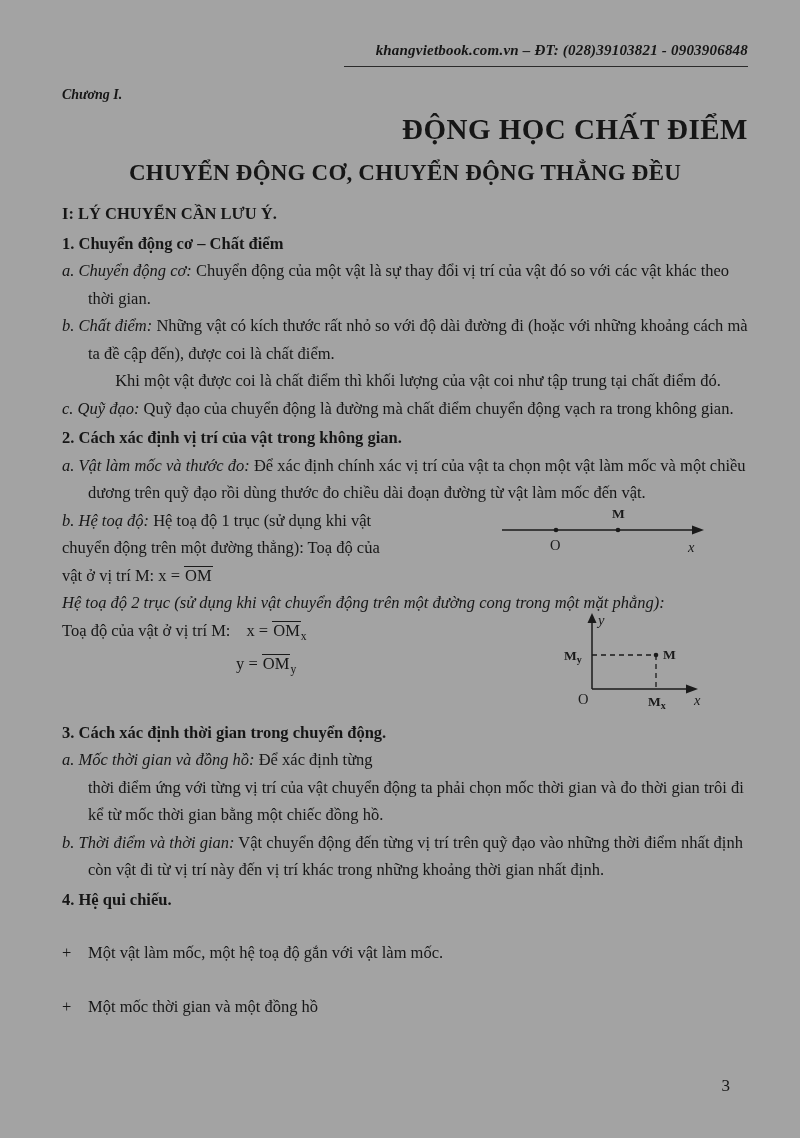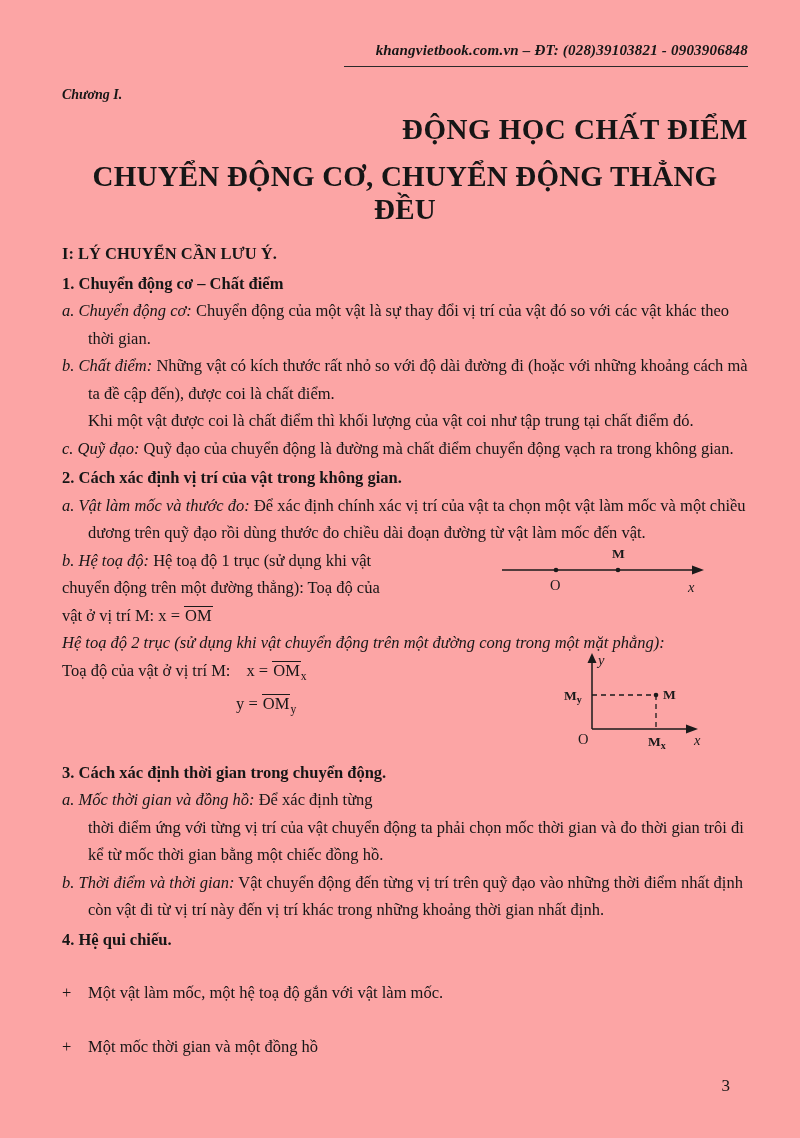--- a/index.html
+++ b/index.html
@@ -1,35 +1,35 @@
 <!DOCTYPE html>
 <html><head>
 <meta charset="utf-8">
 <style>
   * { margin:0; padding:0; box-sizing:border-box; }
   html,body { background:#d8d8d8; }
   .page {
-    width:800px; height:1138px; background:#fca5a5; position:relative;
+    width:800px; height:1138px; background:#a3a3a3; position:relative;
     font-family:"Liberation Serif","DejaVu Serif",serif; color:#161616;
     padding:42px 52px 0 62px; overflow:hidden;
     box-shadow:0 0 6px rgba(0,0,0,.3);
   }
   .header-row {
     text-align:right; font-style:italic; font-weight:bold; font-size:15px;
     padding-bottom:7px; border-bottom:1.6px solid #2a2a2a;
     margin-left:282px; margin-bottom:20px; letter-spacing:.2px;
   }
   .chapter { font-style:italic; font-weight:700; font-size:14px; margin-bottom:10px; }
   .title { text-align:right; font-size:29px; font-weight:bold; letter-spacing:.5px; margin:4px 0 14px; }
-  .subtitle { text-align:center; font-size:29px; font-weight:bold; letter-spacing:.2px; margin-bottom:14px; }
+  .subtitle { text-align:center; font-size:23px; font-weight:bold; letter-spacing:.2px; margin-bottom:14px; }
   .body { font-size:16.5px; line-height:27.5px; }
   .italic { font-style:italic; }
   .sec-heading { font-weight:bold; margin-top:2px; }
   .hang { padding-left:26px; text-indent:-26px; }
-  .indent { margin-left:26px; }
+  .indent { margin-left:26px;text-align:center; }
   .rel { position:relative; }
   .fig1-svg { position:absolute; top:-4px; right:38px; }
   .fig2-svg { position:absolute; top:-6px; right:40px; }
   .eq-wrap { min-height:100px; }
   .eq { margin-left:16px; }
   .eq-row2 { padding-left:174px; }
   .ov { display:inline-block; border-top:1.3px solid #1a1a1a; line-height:1.02; padding:1px 1px 0 1px; }
   sub { font-size:11.5px; }
   .plus { display:inline-block; width:26px; text-indent:0; }
   .plus-item { padding-left:26px; text-indent:-26px;margin-top:26px; }

